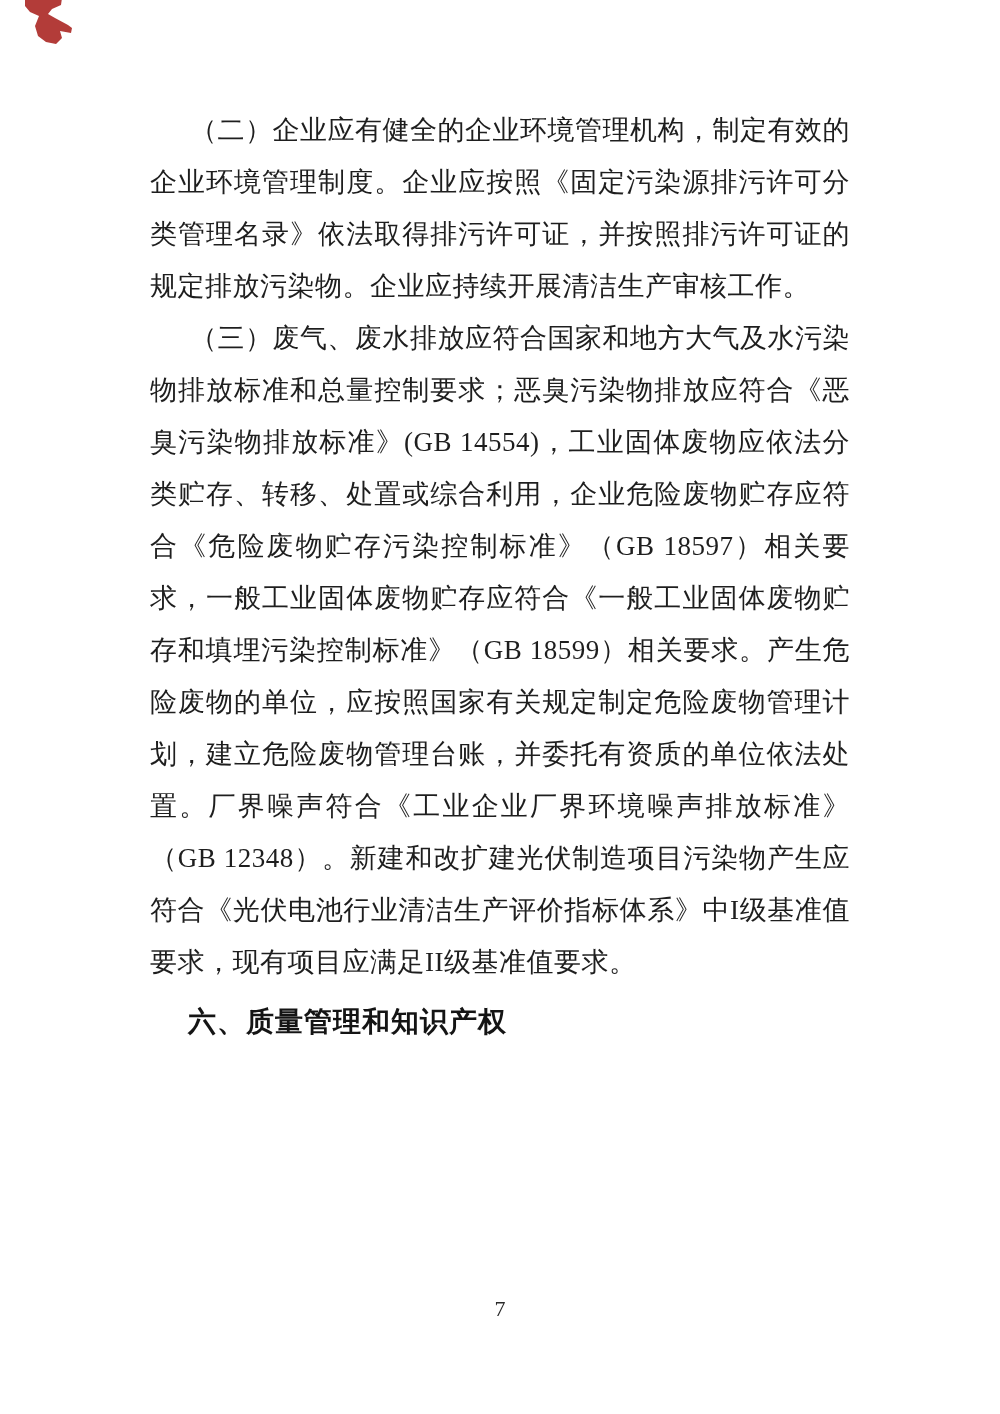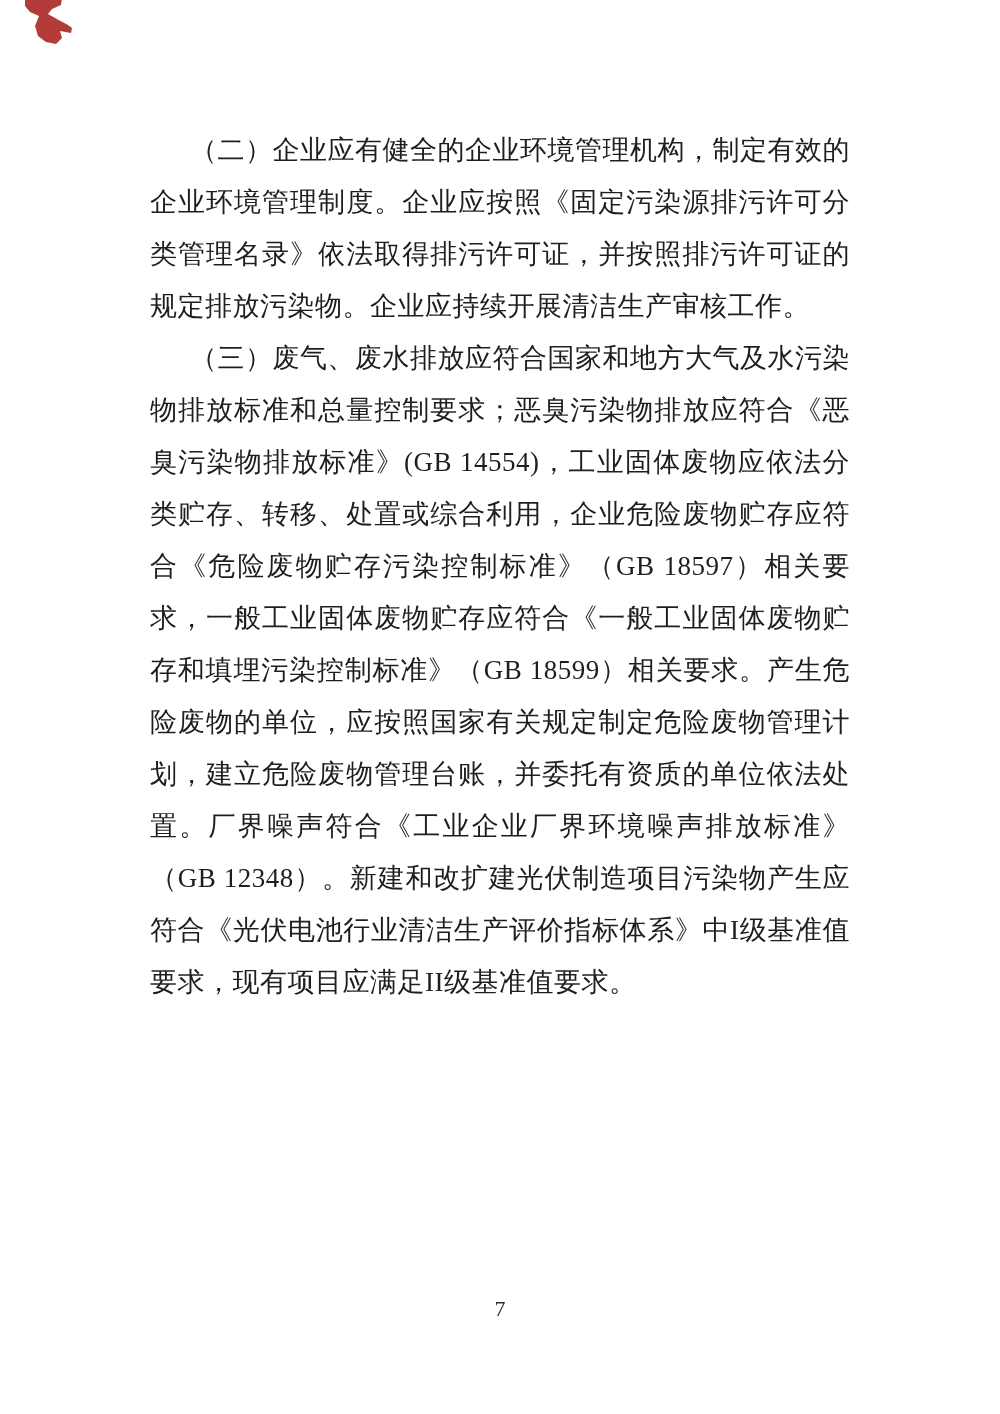--- a/index.html
+++ b/index.html
@@ -15,21 +15,21 @@
   .corner-mark {
     position: absolute;
     left: 18px;
     top: -2px;
     width: 62px;
     height: 56px;
   }
   .content {
     position: absolute;
     left: 150px;
-    top: 124px;
+    top: 104px;
     width: 700px;
   }
   p.body-para {
     margin: 0;
     padding: 0;
     font-family: "Liberation Serif", "DejaVu Serif", serif;
     font-size: 27px;
     line-height: 52px;
     color: #1e1e1e;
     text-align: justify;
@@ -64,17 +64,18 @@
 
 <div class="page">
 
   <svg class="corner-mark" viewBox="0 0 62 56" xmlns="http://www.w3.org/2000/svg">
     <path fill-opacity="0.92" d="M7,0 L44,0 L43,7 L34,11 L30,16 L37,20 L50,27 L54,30 L53,35 L42,33 L44,40 L38,46 L28,44 L20,38 L17,28 L21,18 L12,14 L7,8 Z" fill="#ac2b28"></path>
   </svg>
 
   <div class="content">
     <p class="body-para">（二）企业应有健全的企业环境管理机构，制定有效的企业环境管理制度。企业应按照《固定污染源排污许可分类管理名录》依法取得排污许可证，并按照排污许可证的规定排放污染物。企业应持续开展清洁生产审核工作。</p>
     <p class="body-para">（三）废气、废水排放应符合国家和地方大气及水污染物排放标准和总量控制要求；恶臭污染物排放应符合《恶臭污染物排放标准》(GB 14554)，工业固体废物应依法分类贮存、转移、处置或综合利用，企业危险废物贮存应符合《危险废物贮存污染控制标准》（GB 18597）相关要求，一般工业固体废物贮存应符合《一般工业固体废物贮存和填埋污染控制标准》（GB 18599）相关要求。产生危险废物的单位，应按照国家有关规定制定危险废物管理计划，建立危险废物管理台账，并委托有资质的单位依法处置。厂界噪声符合《工业企业厂界环境噪声排放标准》（GB 12348）。新建和改扩建光伏制造项目污染物产生应符合《光伏电池行业清洁生产评价指标体系》中I级基准值要求，现有项目应满足II级基准值要求。</p>
+    <h2 class="section-heading">六、质量管理和知识产权</h2>
   </div>
 
   <div class="page-number">7</div>
 
 </div>
 
 </body></html>

